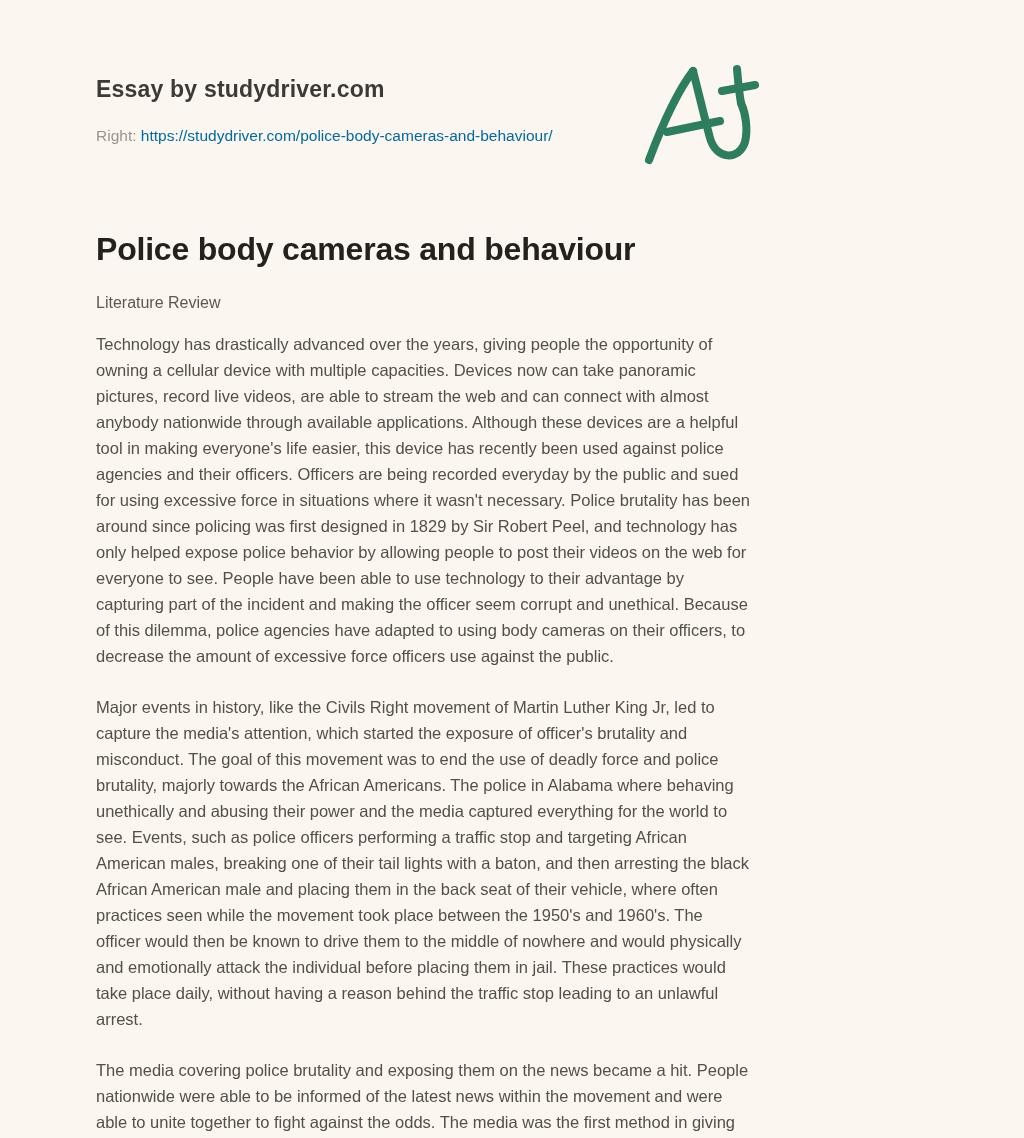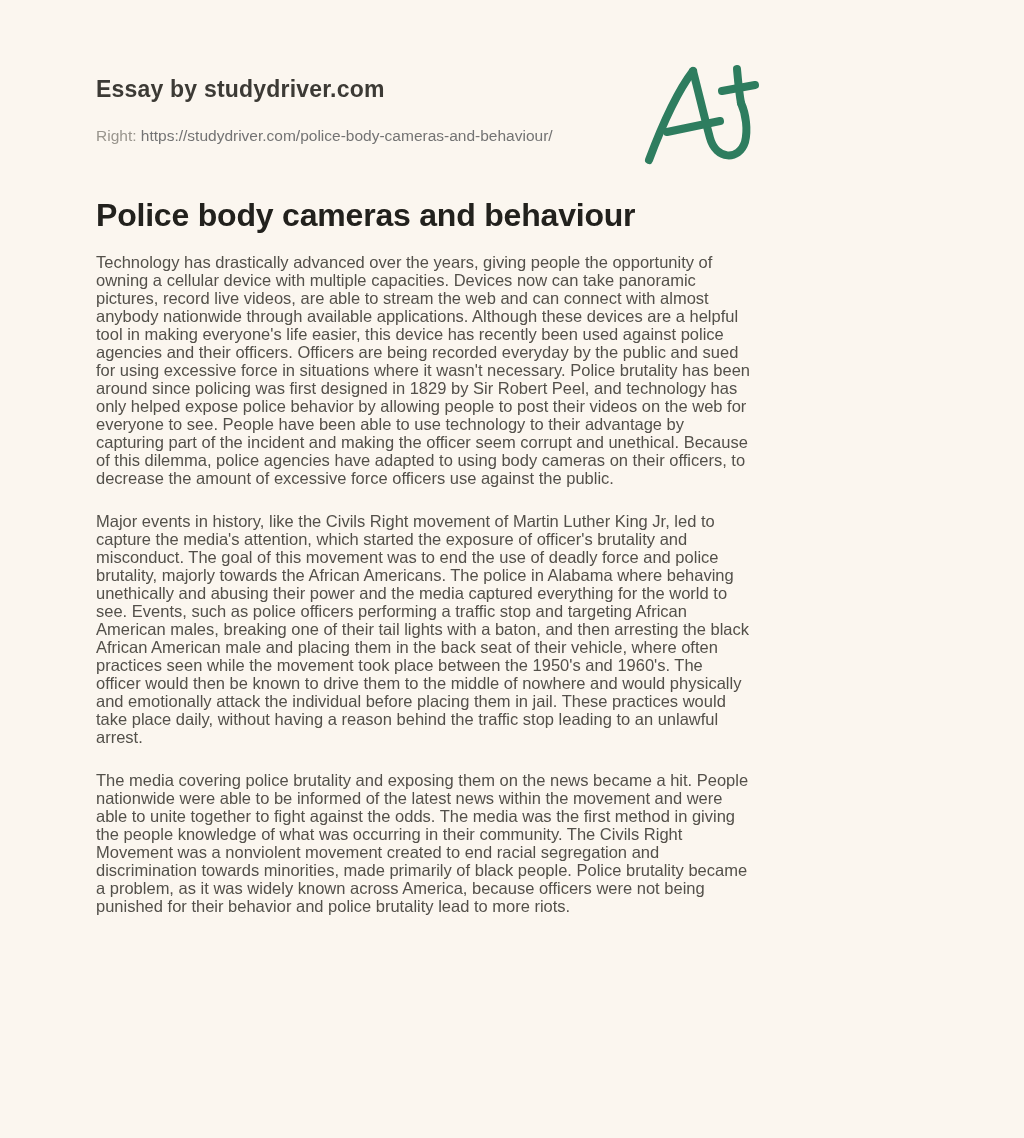--- a/index.html
+++ b/index.html
@@ -21,50 +21,50 @@
     font-weight: 700;
     color: #3c3a35;
     letter-spacing: 0.2px;
   }
   .source-line {
     margin-top: 24px;
     font-size: 15.5px;
     color: #99958d;
   }
   .source-link {
-    color: #737373;
+    color: #0369a1;
     text-decoration: none;
     cursor: pointer;
   }
   .logo {
     position: absolute;
     top: 62px;
     right: 86px;
     width: 120px;
     height: 106px;
   }
   .article-title {
-    margin-top: 52px;
+    margin-top: 86px;
     font-size: 32px;
     font-weight: 700;
     color: #22211d;
     letter-spacing: -0.2px;
   }
   .article-subtitle {
     margin-top: 26px;
     font-size: 16px;
     color: #5b5851;
   }
   .article-body {
     margin-top: 19px;
     max-width: 836px;
   }
   .article-body p {
     font-size: 16.5px;
-    line-height: 18px;
+    line-height: 26px;
     color: #53504a;
     margin-bottom: 25px;
   }
 </style>
 </head>
 <body>
 
 <div class="page">
 
   <div>
@@ -85,20 +85,21 @@
       <path d="M27,70 L80,59"></path>
 
       <path d="M82,29 L115,23"></path>
 
       <path d="M97,7 C98,18 99,30 101,41"></path>
     </svg>
   </div>
 
   <h1 class="article-title">Police body cameras and behaviour</h1>
 
+  <div class="article-subtitle">Literature Review</div>
 
   <div class="article-body">
     <p>Technology has drastically advanced over the years, giving people the opportunity of owning a cellular device with multiple capacities. Devices now can take panoramic pictures, record live videos, are able to stream the web and can connect with almost anybody nationwide through available applications. Although these devices are a helpful tool in making everyone's life easier, this device has recently been used against police agencies and their officers. Officers are being recorded everyday by the public and sued for using excessive force in situations where it wasn't necessary. Police brutality has been around since policing was first designed in 1829 by Sir Robert Peel, and technology has only helped expose police behavior by allowing people to post their videos on the web for everyone to see. People have been able to use technology to their advantage by capturing part of the incident and making the officer seem corrupt and unethical. Because of this dilemma, police agencies have adapted to using body cameras on their officers, to decrease the amount of excessive force officers use against the public.</p>
     <p>Major events in history, like the Civils Right movement of Martin Luther King Jr, led to capture the media's attention, which started the exposure of officer's brutality and misconduct. The goal of this movement was to end the use of deadly force and police brutality, majorly towards the African Americans. The police in Alabama where behaving unethically and abusing their power and the media captured everything for the world to see. Events, such as police officers performing a traffic stop and targeting African American males, breaking one of their tail lights with a baton, and then arresting the black African American male and placing them in the back seat of their vehicle, where often practices seen while the movement took place between the 1950's and 1960's. The officer would then be known to drive them to the middle of nowhere and would physically and emotionally attack the individual before placing them in jail. These practices would take place daily, without having a reason behind the traffic stop leading to an unlawful arrest.</p>
     <p>The media covering police brutality and exposing them on the news became a hit. People nationwide were able to be informed of the latest news within the movement and were able to unite together to fight against the odds. The media was the first method in giving the people knowledge of what was occurring in their community. The Civils Right Movement was a nonviolent movement created to end racial segregation and discrimination towards minorities, made primarily of black people. Police brutality became a problem, as it was widely known across America, because officers were not being punished for their behavior and police brutality lead to more riots.</p>
   </div>
 
 </div>
 
 </body></html>

